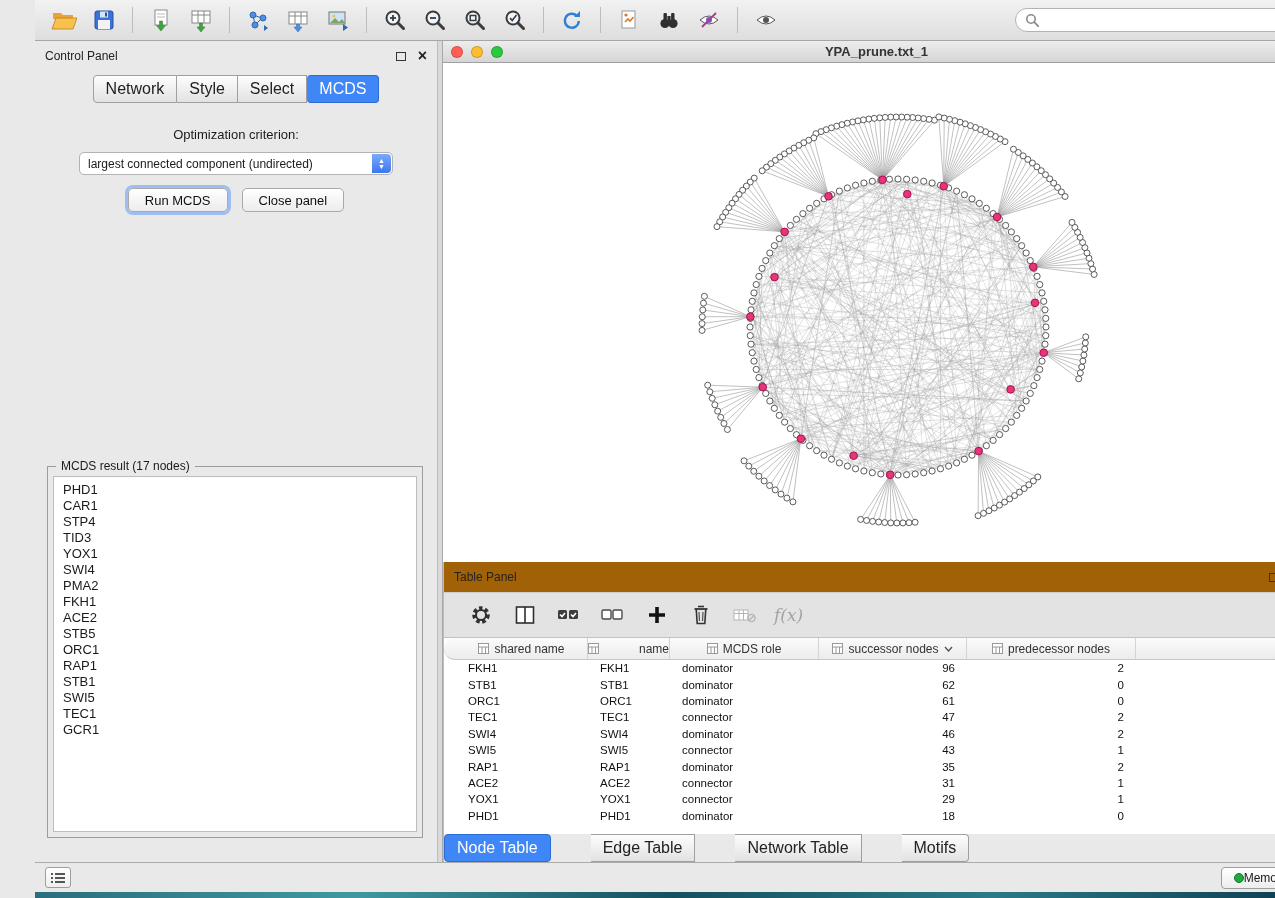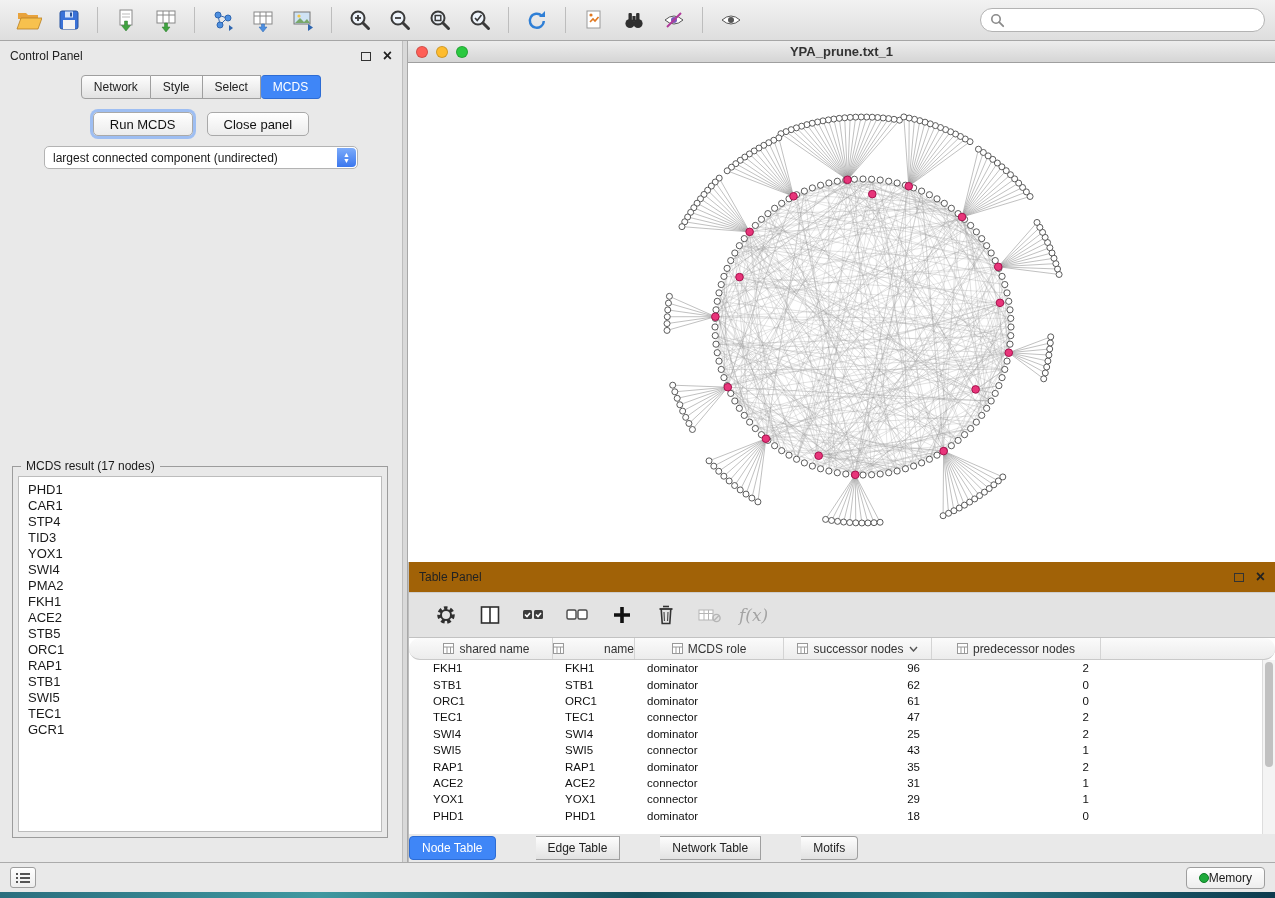--- a/index.html
+++ b/index.html
@@ -1,39 +1,39 @@
 <!DOCTYPE html>
 <html><head>
 <meta charset="utf-8">
 <style>
   * { box-sizing: border-box; margin: 0; padding: 0; }
   html,body { width:1275px; height:898px; overflow:hidden; }
   body { font-family:"Liberation Sans", sans-serif; background:#e9e9e9; position:relative; color:#1a1a1a; }
-  #app { position:absolute; inset:0; }
+  #app { position:absolute; inset:0;margin-left:35px; }
 
   
   #toolbar { position:absolute; left:0; top:0; width:1275px; height:41px;
     background:linear-gradient(#f2f2f2,#dedede); border-bottom:1px solid #a6a6a6;
     display:flex; align-items:center; padding:0 10px; gap:2px; }
   .tbtn { width:38px; height:34px; display:flex; align-items:center; justify-content:center; border-radius:4px; flex:0 0 auto; }
   .tsep { width:1px; height:26px; background:#bdbdbd; margin:0 7px; flex:0 0 auto; }
   #search-box { margin-left:auto; width:285px; height:24px; background:#fff; border:1px solid #b3b3b3;
     border-radius:12px; display:flex; align-items:center; padding:0 9px; gap:6px; }
   #search-input { border:none; outline:none; flex:1; font-size:12px; background:transparent; }
 
   
   #control-panel { position:absolute; left:0; top:41px; width:402px; height:821px; background:#e9e9e9; }
   #v-splitter { position:absolute; left:402px; top:41px; width:6px; height:821px; background:#d9d9d9;
     border-left:1px solid #bdbdbd; border-right:1px solid #a8a8a8; }
   .panel-header { height:30px; display:flex; align-items:center; padding:0 10px; font-size:12px; color:#222; }
   .win-controls { margin-left:auto; display:flex; align-items:center; gap:12px; }
   .win-sq { width:10px; height:9px; border:1.5px solid #333; display:inline-block; }
   .win-x { font-size:16px; font-weight:bold; color:#222; line-height:10px; }
   #cp-tabs { display:flex; justify-content:center; margin-top:4px; }
-  .seg { font-size:12px; padding:4px 12px; border:1px solid #9f9f9f; border-left:none;
+  .seg { font-size:16px; padding:4px 12px; border:1px solid #9f9f9f; border-left:none;
     background:linear-gradient(#fdfdfd,#e2e2e2); color:#222; cursor:default; }
   .seg:first-child { border-left:1px solid #9f9f9f; border-radius:4px 0 0 4px; }
   .seg:last-child { border-radius:0 4px 4px 0; }
   .seg.active { background:#3f86f7; color:#fff; border-color:#2d6cd4; border-radius:4px; }
   #opt-label { text-align:center; margin-top:24px; font-size:13px; }
   #criterion { margin:10px auto 0; width:314px; height:23px; background:#fff; border:1px solid #b3b3b3;
     border-radius:5px; display:flex; align-items:center; font-size:12px; padding-left:8px; position:relative; }
   .combo-btn { position:absolute; right:1px; top:1px; bottom:1px; width:19px;
     background:linear-gradient(#7cabfa,#3b77ee); border-radius:0 4px 4px 0;
     display:flex; flex-direction:column; align-items:center; justify-content:center; color:#fff;
@@ -240,30 +240,31 @@
         <span class="win-sq"></span>
         <span class="win-x">×</span>
       </span>
     </div>
     <div id="cp-tabs">
         <div class="seg">Network</div>
         <div class="seg">Style</div>
         <div class="seg">Select</div>
         <div class="seg active">MCDS</div>
       </div>
-    <div id="cp-buttons">
-      <button class="mac-btn focus-ring">Run MCDS</button>
-      <button class="mac-btn">Close panel</button>
-    </div>
+    <div id="opt-label">Optimization criterion:</div>
     <div id="criterion">
       <span>largest connected component (undirected)</span>
       <span class="combo-btn">
           <span>▲</span>
           <span>▼</span>
         </span>
+    </div>
+    <div id="cp-buttons">
+      <button class="mac-btn focus-ring">Run MCDS</button>
+      <button class="mac-btn">Close panel</button>
     </div>
     <div id="mcds-group">
       <div id="mcds-group-title">MCDS result (17 nodes)</div>
       <div id="mcds-list">
           <div class="mcds-item">PHD1</div>
           <div class="mcds-item">CAR1</div>
           <div class="mcds-item">STP4</div>
           <div class="mcds-item">TID3</div>
           <div class="mcds-item">YOX1</div>
           <div class="mcds-item">SWI4</div>
@@ -1255,21 +1256,21 @@
             <div class="td w0">TEC1</div>
             <div class="td w1">TEC1</div>
             <div class="td w2">connector</div>
             <div class="td w3 num">47</div>
             <div class="td w4 num">2</div>
           </div>
           <div class="tr">
             <div class="td w0">SWI4</div>
             <div class="td w1">SWI4</div>
             <div class="td w2">dominator</div>
-            <div class="td w3 num">25</div>
+            <div class="td w3 num">46</div>
             <div class="td w4 num">2</div>
           </div>
           <div class="tr">
             <div class="td w0">SWI5</div>
             <div class="td w1">SWI5</div>
             <div class="td w2">connector</div>
             <div class="td w3 num">43</div>
             <div class="td w4 num">1</div>
           </div>
           <div class="tr">

